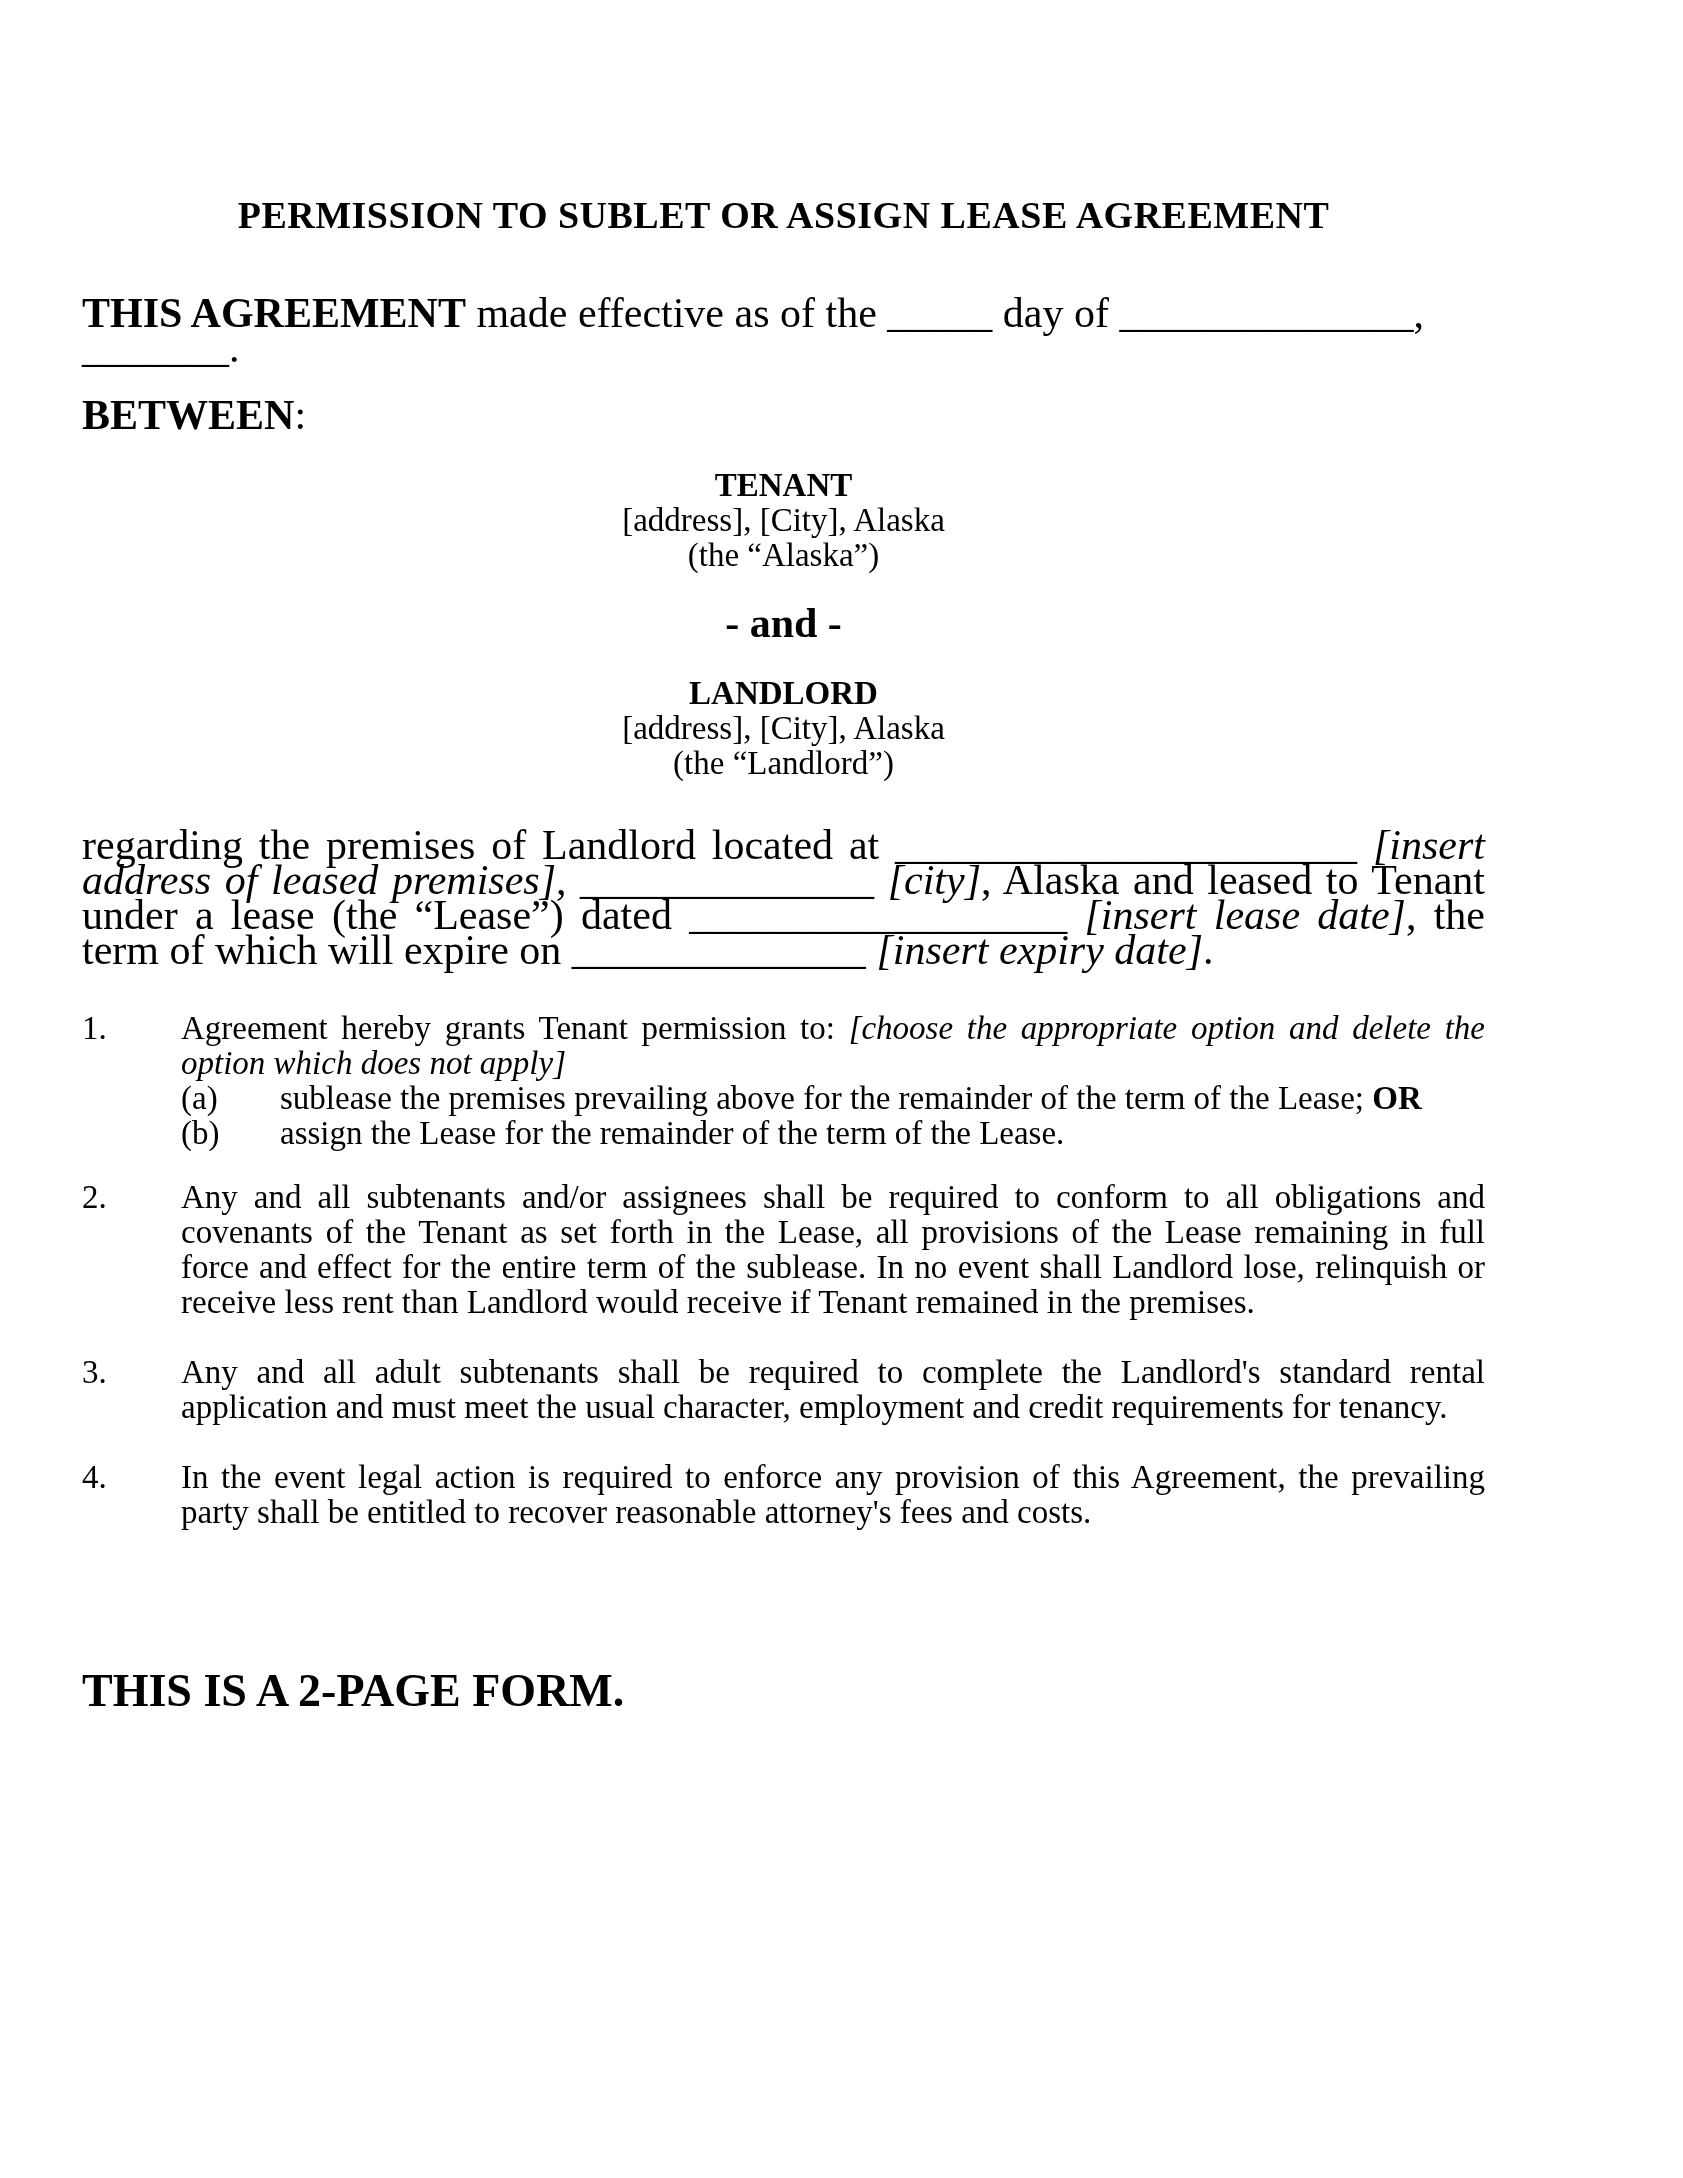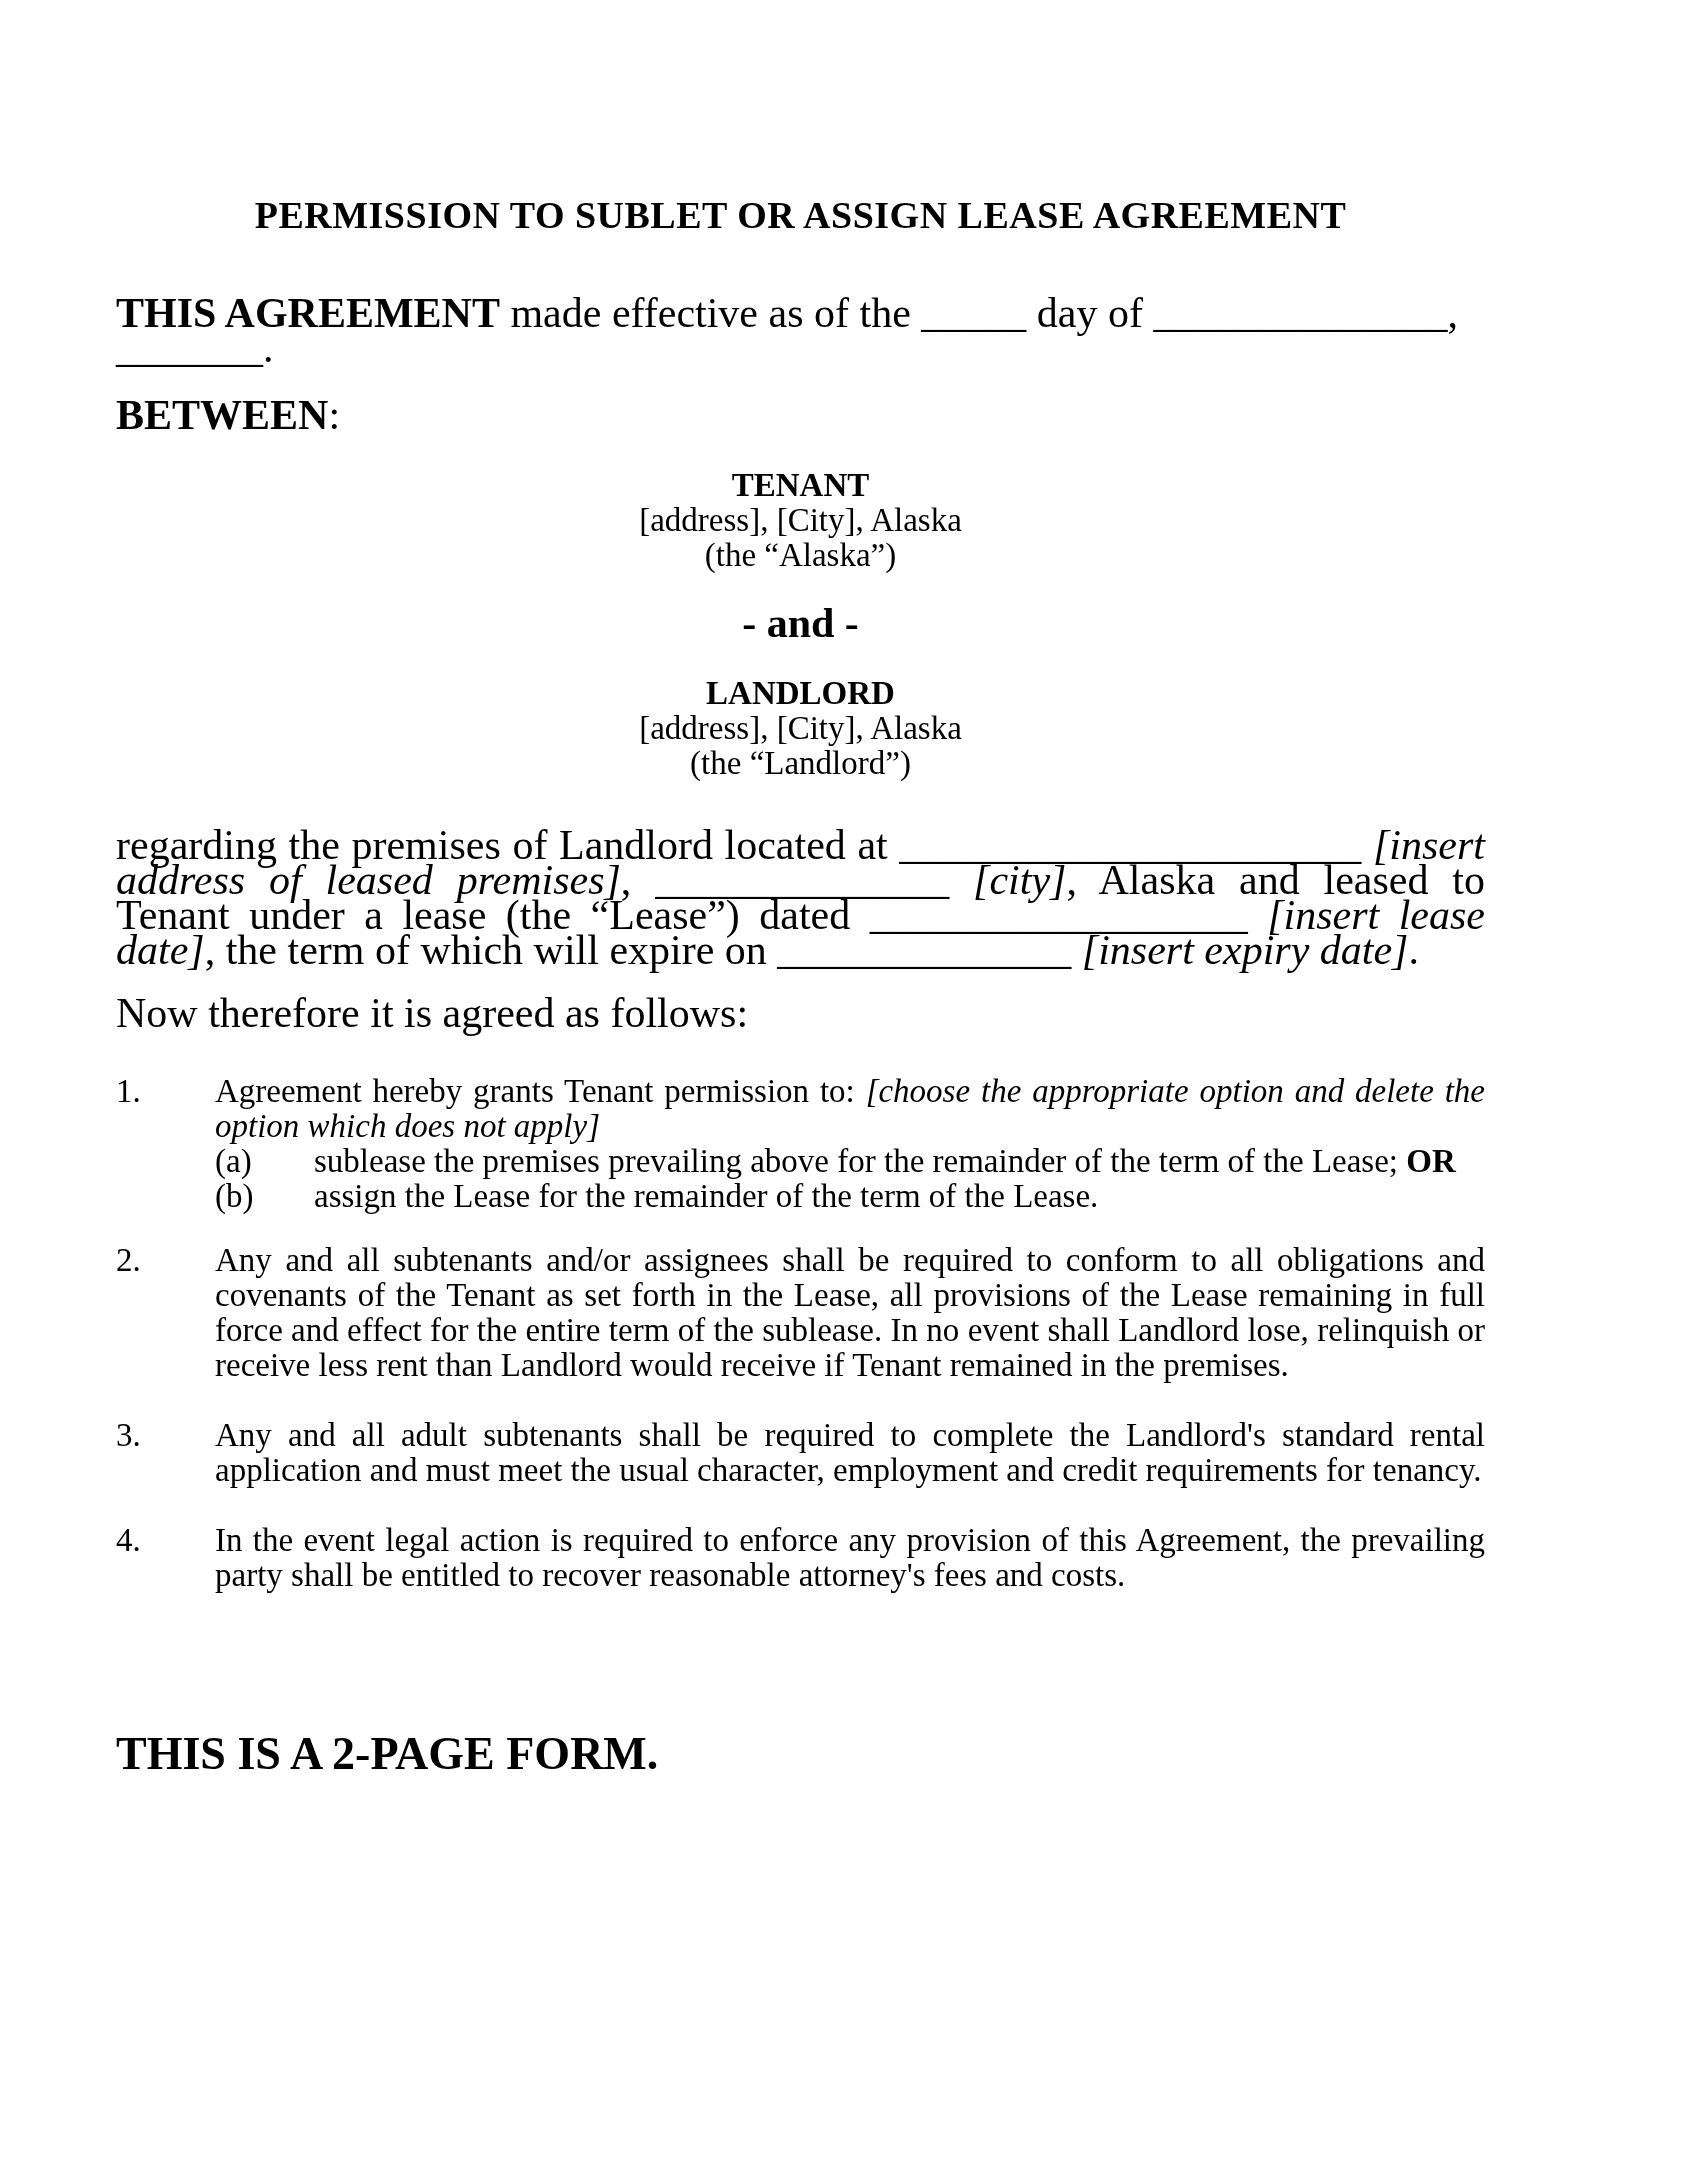--- a/index.html
+++ b/index.html
@@ -6,21 +6,21 @@
   body {
     width: 1683px; height: 2178px;
     background: #ffffff;
     color: #000000;
     font-family: "Liberation Serif", serif;
     overflow: hidden;
   }
   .page {
     box-sizing: border-box;
     width: 1683px; height: 2178px;
-    padding: 193px 198px 0 116px;
+    padding: 193px 198px 0 82px;
   }
   .title {
     margin: 0;
     font-size: 38px; line-height: 44px;
     font-weight: bold;
     text-align: center;
     letter-spacing: 0.5px;
   }
   p { margin: 0; font-size: 42px; line-height: 35px; }
   .b { font-weight: bold; }
@@ -72,21 +72,20 @@
   <p class="andsep">- and -</p>
 
   <div class="party landlord-party">
     <div class="pname">LANDLORD</div>
     <div>[address], [City], Alaska</div>
     <div>(the “Landlord”)</div>
   </div>
 
   <p class="regarding just"><span>regarding the premises of Landlord located at ______________________ </span><span class="i">[insert address of leased premises]</span><span>, ______________ </span><span class="i">[city]</span><span>, Alaska and leased to Tenant under a lease (the “Lease”) dated __________________ </span><span class="i">[insert lease date]</span><span>, the term of which will expire on ______________ </span><span class="i">[insert expiry date]</span><span>.</span></p>
 
-  <p class="now">Now therefore it is agreed as follows:</p>
 
   <div class="item item-1">
     <span class="num">1.</span>
     <div class="just"><span>Agreement hereby grants Tenant permission to: </span><span class="i">[choose the appropriate option and delete the option which does not apply]</span></div>
     <div class="sub">
       <span class="lbl">(a)</span>
       <div><span>sublease the premises prevailing above for the remainder of the term of the Lease; </span><span class="b">OR</span></div>
     </div>
     <div class="sub">
       <span class="lbl">(b)</span>

